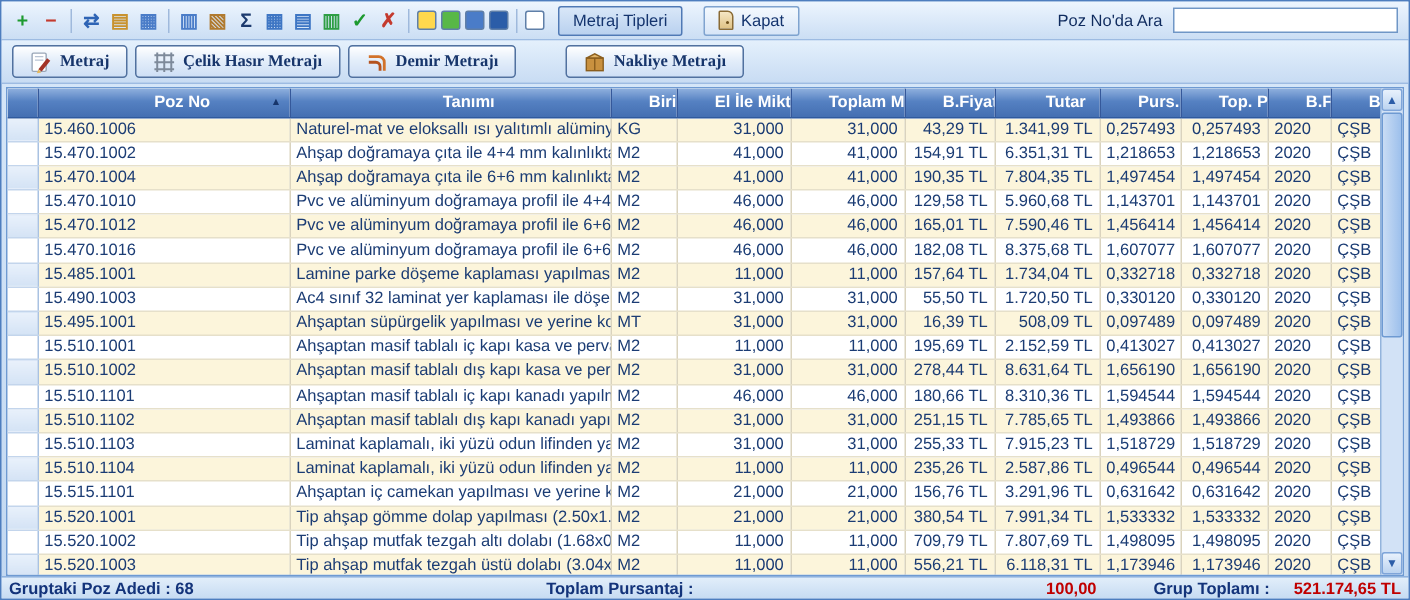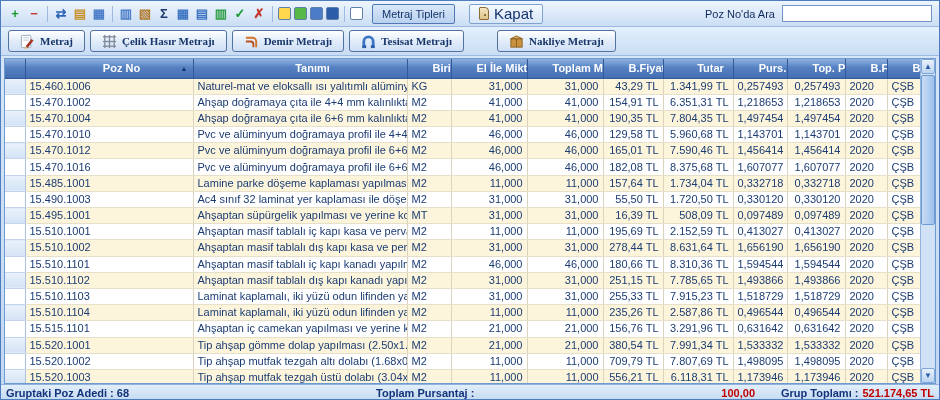--- a/index.html
+++ b/index.html
@@ -23,21 +23,21 @@
   .tb-btn.swatch{width:13px;height:13px;border:1px solid #5F7FA8;margin:0 1px}
   .tb-sep{width:1px;height:16px;background:#9FB9DC;margin:0 3px;flex:0 0 1px}
   .toggle{
     height:20px;padding:0 9px;display:inline-flex;align-items:center;margin-left:6px;
     background:linear-gradient(#D9E7F8,#B9D1EF);border:1px solid #4F79B5;border-radius:2px;
     font-size:11px;color:#14346E;
   }
   .kapat{
     display:inline-flex;align-items:center;gap:5px;height:20px;padding:0 9px;margin-left:12px;
     background:linear-gradient(#F4F9FE,#D7E5F7);border:1px solid #7FA3CF;border-radius:2px;
-    font-size:15px;color:#14346E;
+    font-size:11px;color:#14346E;
   }
   .door-ico{width:10px;height:13px;background:linear-gradient(#F5E6C4,#E0C386);
     border:1px solid #8A6B35;border-radius:1px 4px 1px 1px;position:relative;display:inline-block}
   .door-ico::after{content:"";position:absolute;right:2px;top:6px;width:2px;height:2px;background:#6E501C;border-radius:50%}
   .search-zone{margin-left:auto;display:flex;align-items:center;gap:7px;padding-right:2px}
   .search-label{font-size:11px;color:#0F2B5E}
   .search-input{width:150px;height:17px;border:1px solid #6F96C6;background:#fff;font-size:11px;padding:0 3px;font-family:"Liberation Sans",sans-serif}
   
   .toolbar2{
     height:29px;flex:0 0 29px;display:flex;align-items:center;gap:5px;padding:0 7px;
@@ -77,21 +77,21 @@
   td.c4,td.c5,td.c6,td.c7,td.c8,td.c9{text-align:right}
   
   .vscroll{flex:0 0 15px;background:#D2E2F6;border-left:1px solid #93B4DC;position:relative}
   .vs-btn{height:15px;display:flex;align-items:center;justify-content:center;font-size:8px;color:#2B5DA8;
     background:linear-gradient(#E8F1FC,#BCD4F0);border:1px solid #7FA5D9;border-radius:2px}
   .vs-btn.down{position:absolute;bottom:0;left:0;right:0}
   .vs-thumb{position:absolute;top:16px;left:0;right:0;height:150px;border:1px solid #6E9AD2;border-radius:2px;
     background:linear-gradient(90deg,#C9DCF4,#9DC0EC)}
   
   .statusbar{
-    height:15px;flex:0 0 15px;display:flex;align-items:center;gap:4px;padding:1px 5px 0 5px;
+    height:15px;flex:0 0 15px;display:flex;align-items:center;gap:16px;padding:1px 5px 0 5px;
     background:linear-gradient(#E2EEFA,#C6DBF2);border-top:1px solid #8FB2DE;
     font-size:11px;font-weight:bold;color:#13337A;overflow:hidden;white-space:nowrap;
   }
   .red{color:#C00000}
   .st-purs-label{margin-left:auto}
   .st-purs-value{margin-left:auto}
   .st-grup-label{margin-left:22px}
 </style>
 </head>
 <body>
@@ -155,28 +155,20 @@
         </g>
       </svg>
     <span>Çelik Hasır Metrajı</span>
   </span>
   <span class="tab-btn">
     <svg width="15" height="15" viewBox="0 0 16 16">
         <path d="M2 4 h7 a4 4 0 0 1 4 4 v6" fill="none" stroke="#D2722A" stroke-width="2"></path>
         <path d="M2 8 h5 a3 3 0 0 1 3 3 v3" fill="none" stroke="#B5521E" stroke-width="2"></path>
       </svg>
     <span>Demir Metrajı</span>
-  </span>
-  <span class="tab-btn">
-    <svg width="15" height="15" viewBox="0 0 16 16">
-        <path d="M3 15 V8 a5 5 0 0 1 10 0 v7" fill="none" stroke="#3E76C4" stroke-width="3"></path>
-        <rect x="1.5" y="12" width="4" height="3" fill="#2B5DA8"></rect>
-        <rect x="10.5" y="12" width="4" height="3" fill="#2B5DA8"></rect>
-      </svg>
-    <span>Tesisat Metrajı</span>
   </span>
   <span class="tab-btn gap-before">
     <svg width="15" height="15" viewBox="0 0 16 16">
         <rect x="2" y="5" width="12" height="9" fill="#C9913F" stroke="#8A5E1E"></rect>
         <path d="M2 5 L8 2 L14 5 Z" fill="#E0B468" stroke="#8A5E1E"></path>
         <line x1="8" y1="5" x2="8" y2="14" stroke="#8A5E1E"></line>
       </svg>
     <span>Nakliye Metrajı</span>
   </span>
 </div>

